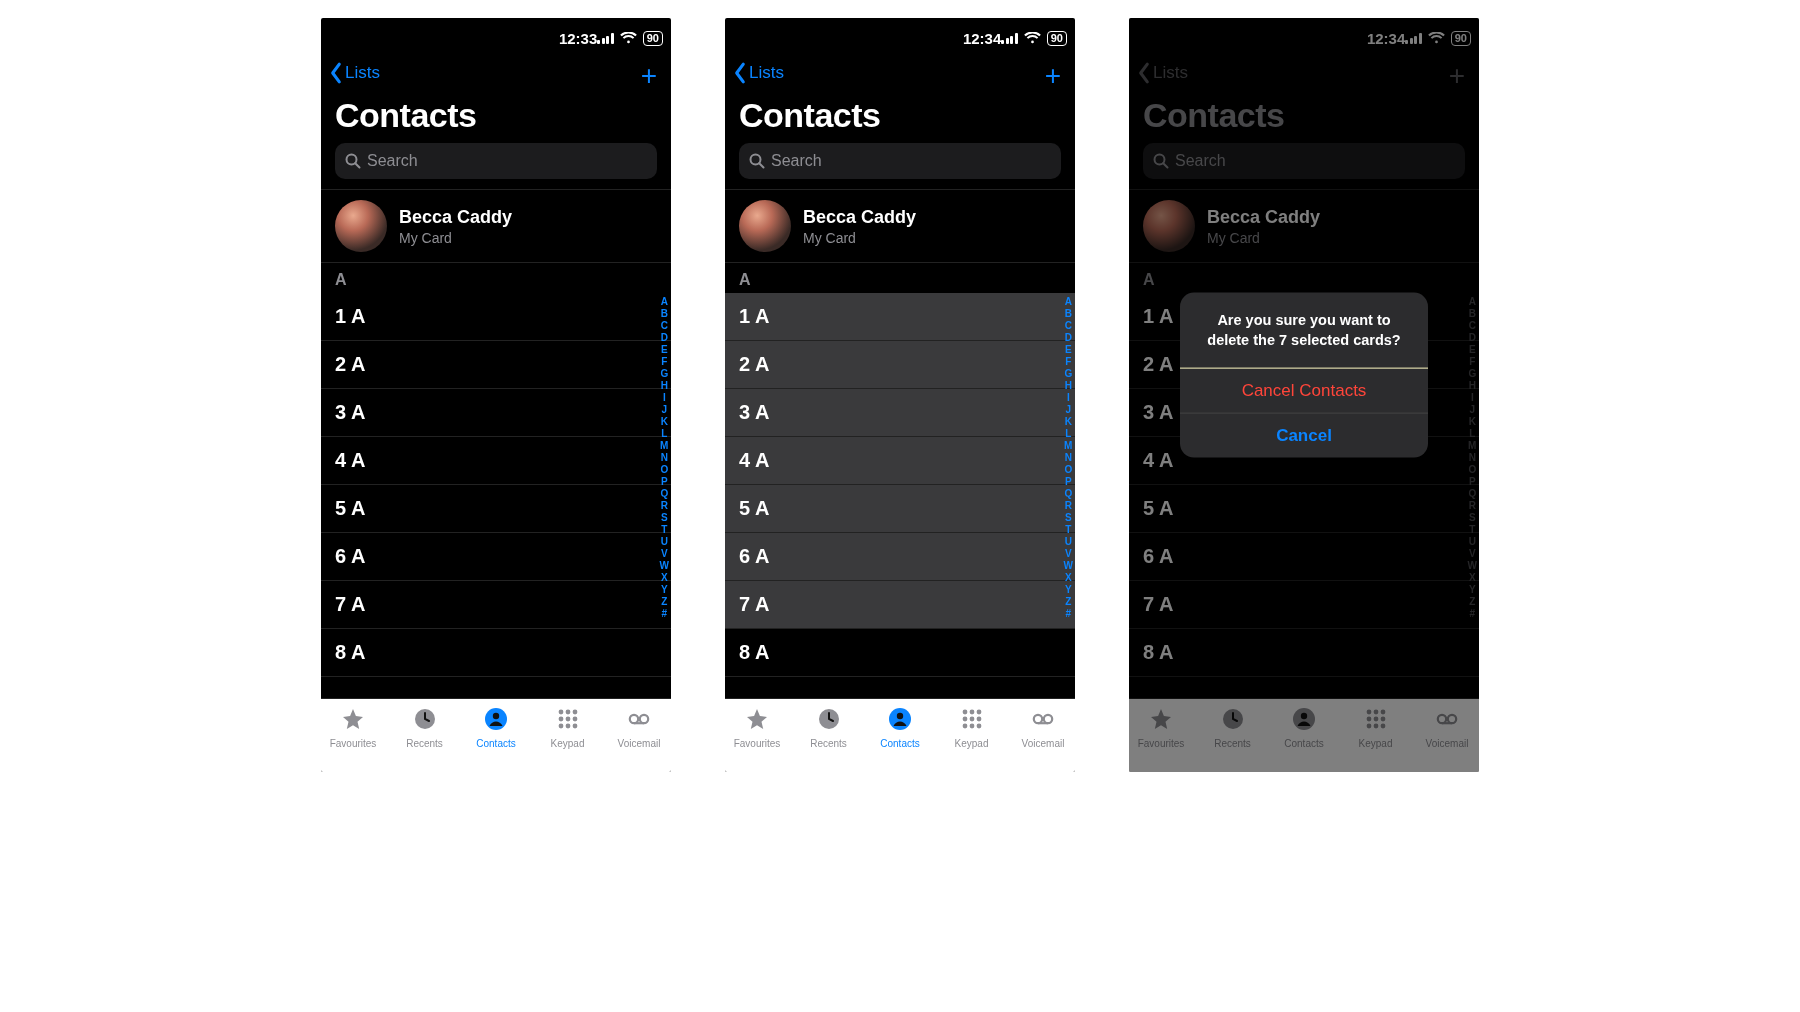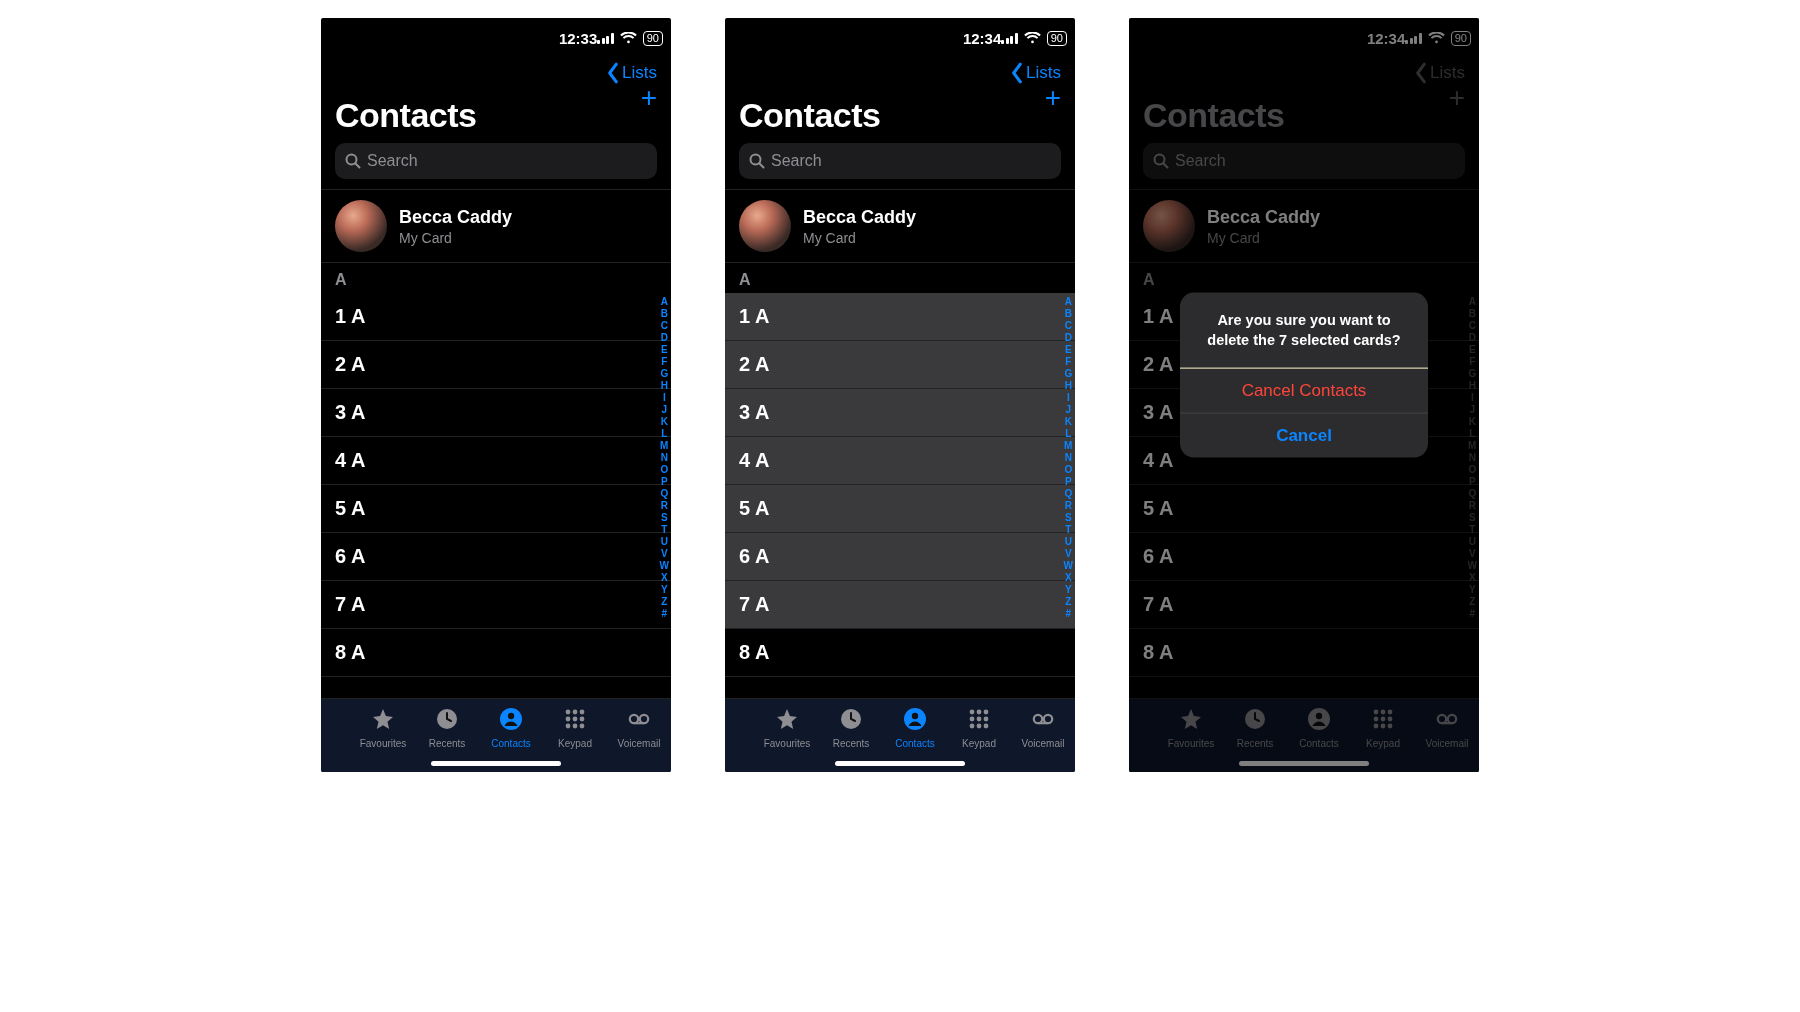--- a/index.html
+++ b/index.html
@@ -41,26 +41,26 @@
   .status-right { display: flex; align-items: center; gap: 6px; }
   .signal-dots { display: flex; align-items: flex-end; gap: 1.5px; height: 11px; }
   .signal-dots span { width: 3px; background: #fff; border-radius: 1px; }
   .signal-dots span:nth-child(1){height:4px}
   .signal-dots span:nth-child(2){height:6px}
   .signal-dots span:nth-child(3){height:8px}
   .signal-dots span:nth-child(4){height:11px}
   .wifi { width: 17px; height: 12px; }
   .batt-box {
     border: 1.5px solid #fff; border-radius: 4px; padding: 0 3px;
-    font-size: 11px; line-height: 13px; font-weight: 400;
+    font-size: 11px; line-height: 13px; font-weight: 700;
   }
   
   .nav {
-    display: flex; align-items: flex-end; justify-content: space-between;
-    padding: 4px 14px 2px 8px; height: 36px; flex-direction: column;
+    display: flex; align-items: flex-start; justify-content: space-between;
+    padding: 4px 14px 2px 8px; height: 36px;
   }
   .nav-left { display: flex; align-items: center; gap: 2px; color: #0a84ff; font-size: 17px; }
   .plus { font-size: 28px; color: #0a84ff; font-weight: 400; line-height: 1; }
   .chev { width: 14px; height: 22px; }
   .title {
     font-size: 34px; font-weight: 800; padding: 2px 14px 8px;
     letter-spacing: -0.5px;
   }
   
   .search {
@@ -98,22 +98,22 @@
     position: absolute; right: 2px; top: 278px;
     display: flex; flex-direction: column; align-items: center;
     font-size: 10px; font-weight: 600; line-height: 12px;
   }
   .letter-index span { color: #0a84ff; }
   .phone.dimmed .letter-index span { color: #4a4a4e; }
   .phone.dimmed .nav-left, .phone.dimmed .plus { color: #5a5a5e; }
   .phone.dimmed .title { color: #8e8e93; }
   
   .tabbar {
-    height: 74px; background: #0f172a; border-top: 1px solid #222;
-    display: flex; justify-content: flex-end; align-items: flex-start;
+    height: 74px; background: #ffffff; border-top: 1px solid #222;
+    display: flex; justify-content: space-between; align-items: flex-start;
     padding-top: 8px; position: relative;
   }
   .tab { display:flex; flex-direction:column; align-items:center; gap:3px; color:#8e8e93; width: 64px;}
   .tab.active { color:#0a84ff; }
   .tab svg { width: 24px; height: 24px; }
   .tab-label { font-size: 10px; }
   .home-ind {
     position: absolute; bottom: 6px; left: 50%; transform: translateX(-50%);
     width: 130px; height: 5px; background:#fff; border-radius: 3px;
   }

